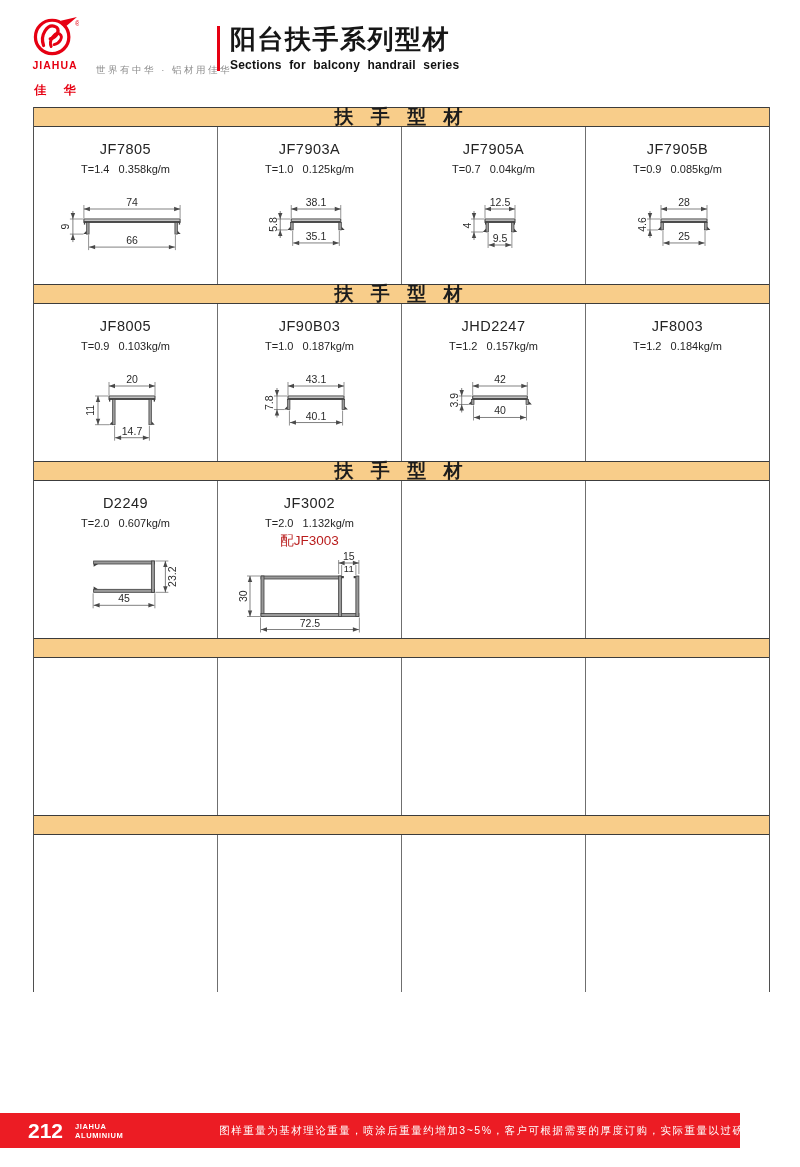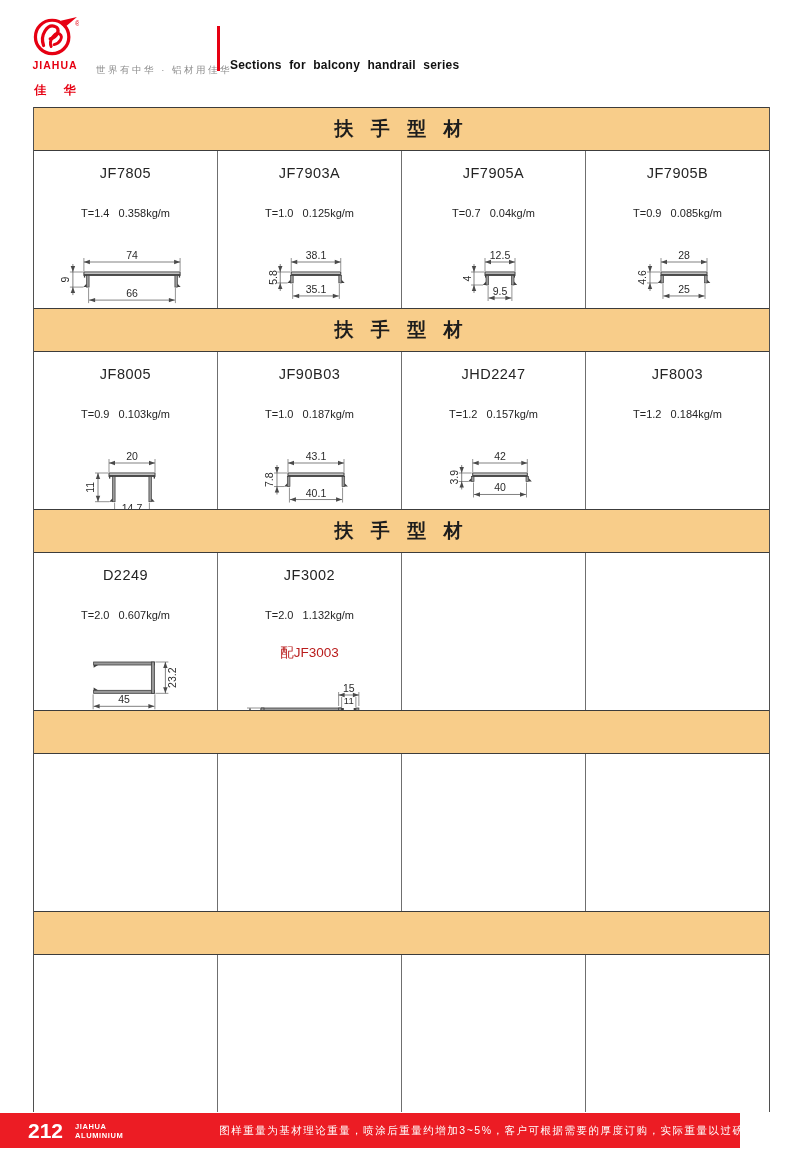--- a/index.html
+++ b/index.html
@@ -12,24 +12,24 @@
   .logo-en{color:#e60012;font-weight:bold;font-size:10.5px;letter-spacing:1px;margin-top:-2px;}
   .logo-cn{color:#e60012;font-weight:bold;font-size:12px;letter-spacing:7px;padding-left:7px;margin-top:11px;}
   .company{position:absolute;left:78px;top:22px;font-size:34px;font-weight:900;color:#161616;letter-spacing:1px;line-height:38px;}
   .slogan{position:absolute;left:96px;top:64px;font-size:9.5px;color:#8b8b8b;letter-spacing:2.5px;}
   .hdr-divider{position:absolute;left:217px;top:26px;width:2.5px;height:45px;background:#e60012;}
   .series-title{position:absolute;left:230px;top:23px;font-size:26px;font-weight:800;color:#161616;letter-spacing:1.5px;line-height:32px;}
   .series-sub{position:absolute;left:230px;top:58px;font-size:12px;font-weight:600;color:#111;letter-spacing:.2px;word-spacing:4px;}
 
   
   .ptable{position:absolute;left:33px;top:107px;width:737px;border-left:1.5px solid #4f4f4f;border-right:1.5px solid #4f4f4f;box-sizing:border-box;}
-  .band{height:44px;background:#f8cd8a;border-top:1px solid #3c3c3c;border-bottom:1px solid #3c3c3c;box-sizing:border-box;display:flex;align-items:center;justify-content:center;}
+  .band{height:20px;background:#f8cd8a;border-top:1px solid #3c3c3c;border-bottom:1px solid #3c3c3c;box-sizing:border-box;display:flex;align-items:center;justify-content:center;}
   .band-title{font-size:19px;font-weight:bold;color:#1d1d1d;letter-spacing:6px;white-space:pre;}
   .prow{display:flex;height:157px;}
-  .cell{flex:1 1 0;border-right:1px solid #6f6f6f;box-sizing:border-box;display:flex;flex-direction:column;align-items:center;padding-top:13px;overflow:hidden;gap:20px;}
+  .cell{flex:1 1 0;border-right:1px solid #6f6f6f;box-sizing:border-box;display:flex;flex-direction:column;align-items:center;padding-top:13px;overflow:hidden;}
   .cell:last-child{border-right:none;}
   .code{font-size:14.5px;color:#242424;letter-spacing:.5px;line-height:18px;}
   .spec{font-size:11px;color:#242424;line-height:18px;margin-top:2px;white-space:pre;}
   .note{font-size:13.5px;color:#b91c1c;line-height:18px;white-space:pre;}
   .draw{flex:1;width:100%;display:flex;align-items:center;justify-content:center;}
 
   
   .fbar{position:absolute;left:0;top:1113px;width:740px;height:35px;background:#ec1c24;display:flex;align-items:center;}
   .fnum{color:#fff;font-size:21px;font-weight:bold;margin-left:28px;line-height:35px;}
   .fdiv{width:1px;height:20px;background:#fff;margin-left:6px;margin-right:6px;}
@@ -49,20 +49,21 @@
         <path d="M13 32 C9 21 17 9 25 12 C31 14 28 23 20 25" fill="none" stroke="#e60012" stroke-width="3.4" stroke-linecap="round"></path>
         <path d="M21 33 C18 27 25 17 30 20 C34 23 30 30 24 31" fill="none" stroke="#e60012" stroke-width="3" stroke-linecap="round"></path>
         <path d="M31 6 L48 2 L35 13 Z" fill="#e60012"></path>
         <text x="46" y="12" font-size="7" fill="#e60012">®</text>
       </svg>
       <div class="logo-en">JIAHUA</div>
       <div class="logo-cn">佳 华</div>
     </div>
     <div class="slogan">世界有中华 · 铝材用佳华</div>
     <div class="hdr-divider"></div>
+    <div class="series-title">阳台扶手系列型材</div>
     <div class="series-sub">Sections for balcony handrail series</div>
   </div>
 
   <div class="ptable">
 
     <div class="band">
       <span class="band-title">扶 手 型 材</span>
     </div>
     <div class="prow">
       <div class="cell">

